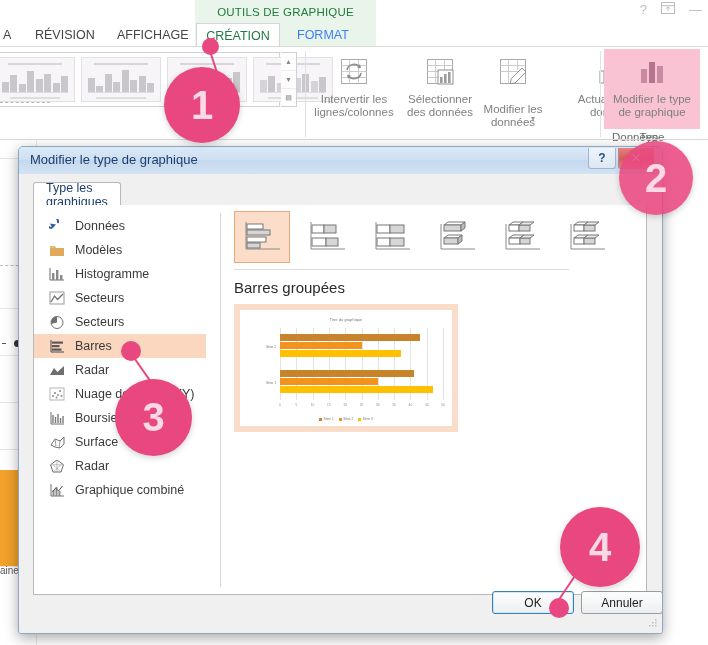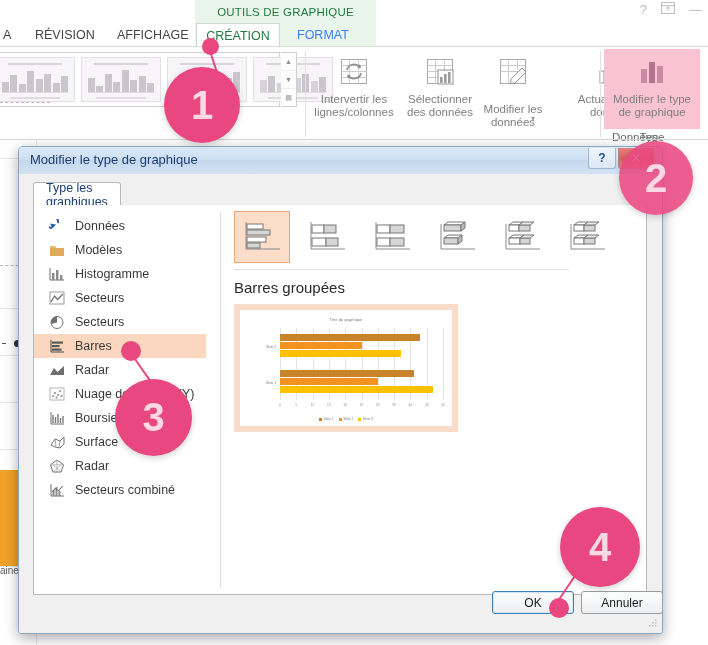--- a/index.html
+++ b/index.html
@@ -551,21 +551,21 @@
         <div class="nav-item">
           <span class="nav-ico">
             <svg width="16" height="15" viewBox="0 0 16 15" aria-hidden="true">
               <path d="M2 1v12h13" stroke="#6f6f6f" fill="none"></path>
               <rect x="3.5" y="7" width="2" height="6" fill="#8a8a8a"></rect>
               <rect x="6.5" y="4" width="2" height="9" fill="#8a8a8a"></rect>
               <rect x="9.5" y="8" width="2" height="5" fill="#8a8a8a"></rect>
               <path d="M3.5 9l3-4 3 3 4-5" fill="none" stroke="#5a5a5a"></path>
             </svg>
           </span>
-          <span>Secteurs combiné</span>
+          <span>Graphique combiné</span>
         </div>
       </div>
       <div class="nav-sep"></div>
 
       <div class="subtypes">
         <div class="subtype selected">
           <svg width="44" height="36" viewBox="0 0 44 36" aria-hidden="true">
             <path d="M6 3v27h34" stroke="#8a8a8a" fill="none"></path>
             <rect x="7" y="5" width="16" height="5" fill="#fff" stroke="#777"></rect>
             <rect x="7" y="11" width="23" height="5" fill="#d6d6d6" stroke="#777"></rect>

